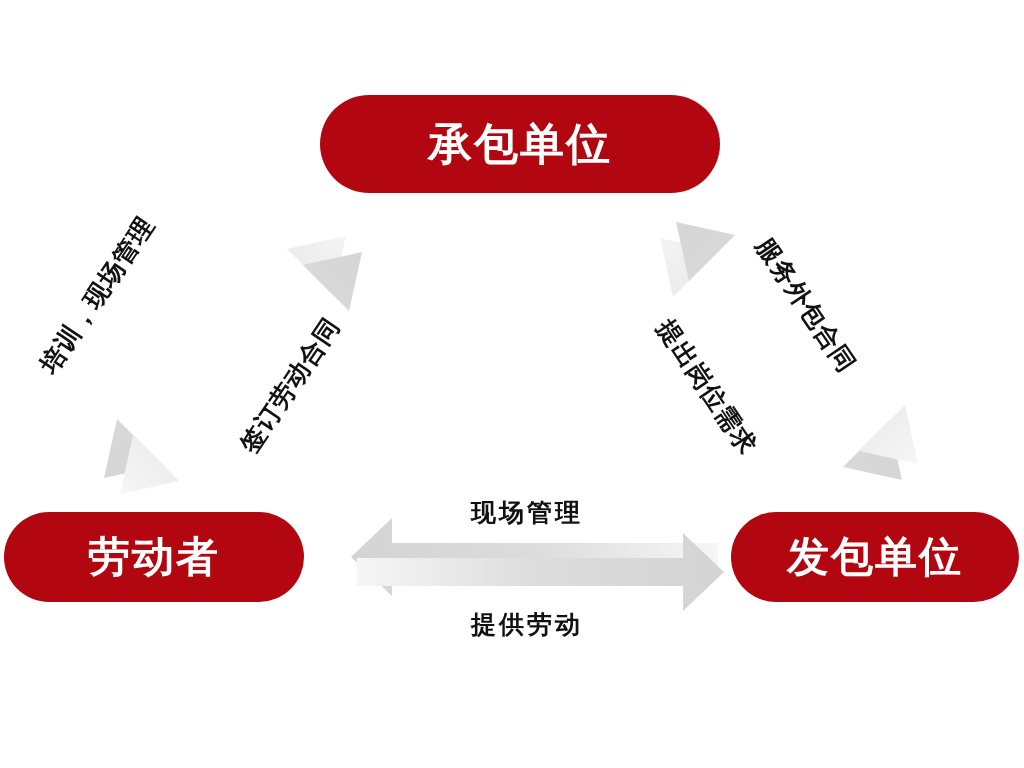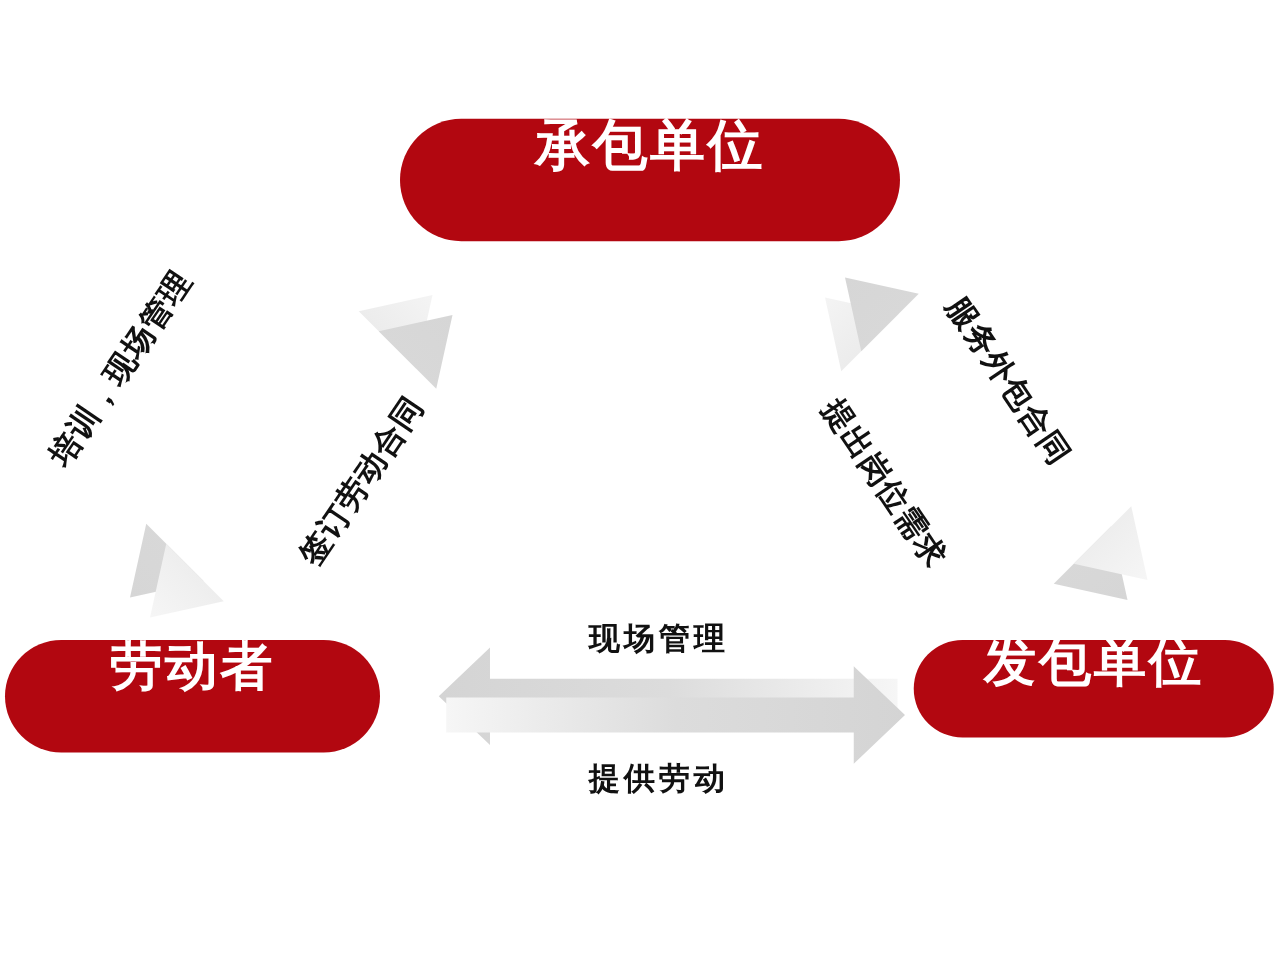--- a/index.html
+++ b/index.html
@@ -15,21 +15,21 @@
     position: relative;
     width: 1024px;
     height: 768px;
     background: #ffffff;
     overflow: hidden;
   }
   
   .node {
     position: absolute;
     display: flex;
-    align-items: flex-start;
+    align-items: center;
     justify-content: center;
     background: #b20710;
     border-radius: 999px;
     box-sizing: border-box;
   }
   .node-label {
     color: #ffffff;
     font-weight: bold;
     letter-spacing: 2px;
     white-space: nowrap;
@@ -46,22 +46,21 @@
     left: 4px;
     top: 512px;
     width: 300px;
     height: 90px;
   }
   #node-left .node-label { font-size: 42px; }
   #node-right {
     left: 731px;
     top: 512px;
     width: 288px;
-    height: 78px;
-    font-family: Liberation Mono, monospace;
+    height: 90px;
   }
   #node-right .node-label { font-size: 42px; }
 
   
   #arrow-layer {
     position: absolute;
     left: 0;
     top: 0;
     width: 1024px;
     height: 768px;

